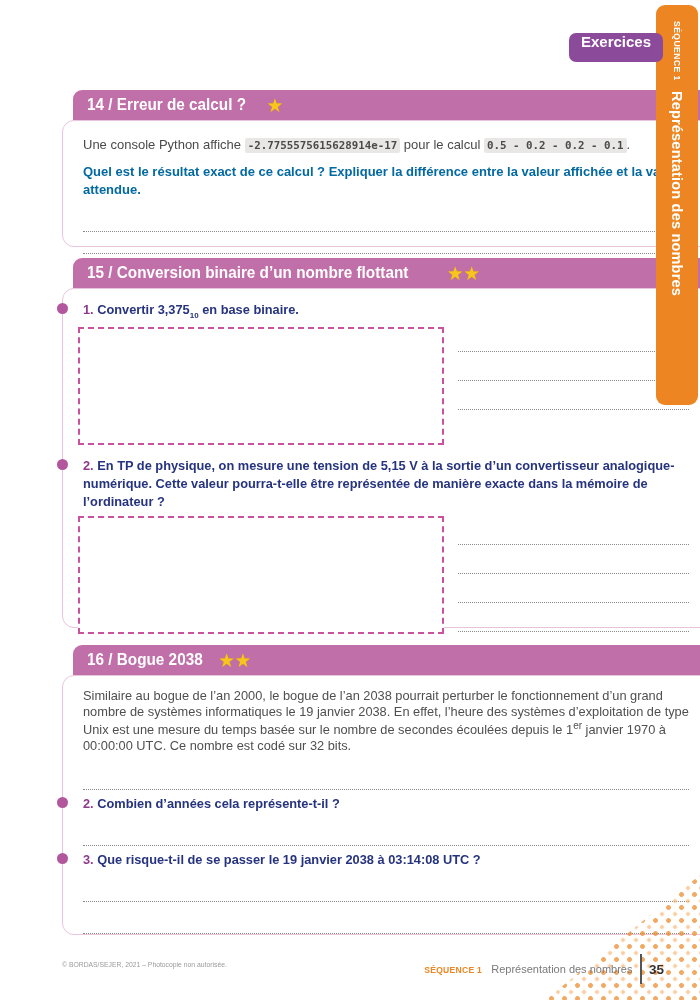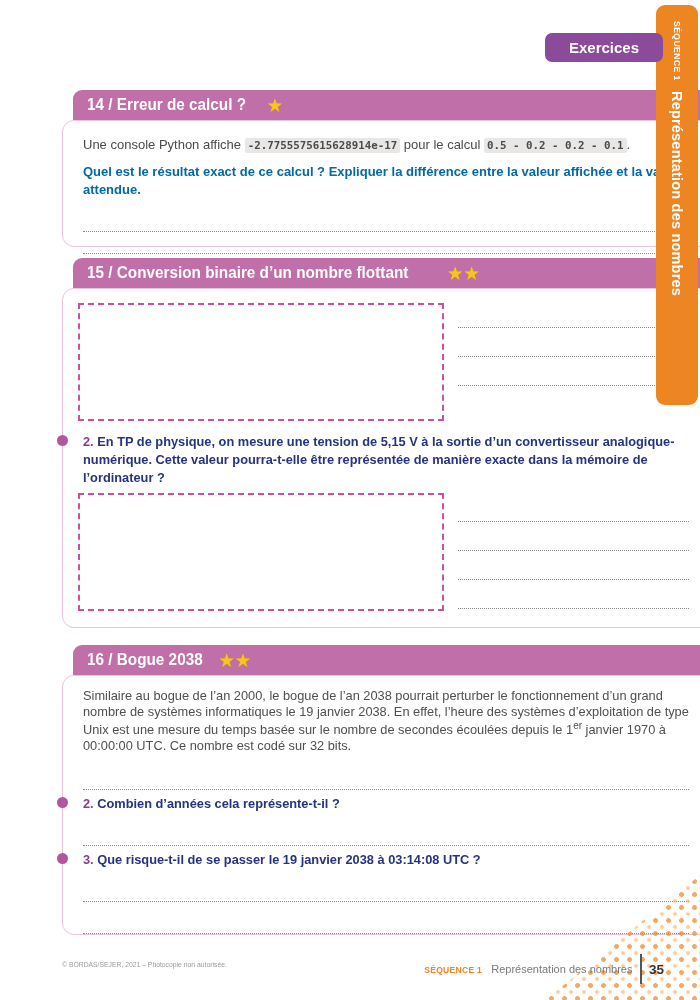--- a/index.html
+++ b/index.html
@@ -8,23 +8,23 @@
 
   
   .side-tab{position:absolute;top:5px;right:2px;width:42px;height:400px;
             background:#ED8622;border-radius:9px;display:flex;justify-content:center;z-index:1;}
   .side-tab .vtext{writing-mode:vertical-rl;color:#fff;font-weight:bold;padding-top:16px;
                    white-space:nowrap;}
   .side-tab .vseq{font-size:8.5px;letter-spacing:.5px;}
   .side-tab .vlabel{font-size:14.5px;margin-top:6px;letter-spacing:.2px;display:inline-block;}
 
   
-  .badge{position:absolute;top:33px;right:37px;width:118px;height:29px;background:#8C4A9B;
+  .badge{position:absolute;top:33px;right:37px;width:94px;height:29px;background:#8C4A9B;
          border-radius:7px;color:#fff;font-weight:bold;font-size:15px;display:flex;
-         align-items:center;justify-content:center;z-index:2;}
+         align-items:flex-start;justify-content:center;z-index:2;}
   .page-title{position:absolute;top:57px;left:62px;width:575px;text-align:center;
               color:#993D92;font-size:25px;font-weight:bold;}
   .page-title span{display:inline-block;transform:scaleX(.82);letter-spacing:.5px;}
 
   
   .content{position:absolute;left:62px;top:0;width:575px;}
   .exercise{position:absolute;left:0;width:653px;}
   .ex14{top:90px;} .ex15{top:258px;} .ex16{top:645px;}
   .ex-header{margin-left:11px;height:30px;background:#C06FA8;border-radius:9px 9px 0 0;
              display:flex;align-items:center;padding-left:14px;color:#fff;font-weight:bold;
@@ -102,20 +102,21 @@
         <div class="answer-line"></div>
       </div>
     </section>
 
     <section class="exercise ex15">
       <div class="ex-header">
         <span class="htext">15 / Conversion binaire d’un nombre flottant</span>
         <span class="stars">★★</span>
       </div>
       <div class="ex-body">
+        <p class="q"><span class="bullet"></span><span class="qnum">1.</span><span> Convertir 3,375</span><sub>10</sub><span> en base binaire.</span></p>
         <div class="work-row">
           <div class="dash-box"></div>
           <div class="line-col first">
             <div class="answer-line"></div>
             <div class="answer-line"></div>
             <div class="answer-line"></div>
           </div>
         </div>
         <p class="q"><span class="bullet"></span><span class="qnum">2.</span><span> En TP de physique, on mesure une tension de 5,15 V à la sortie d’un convertisseur analogique-numérique. Cette valeur pourra-t-elle être représentée de manière exacte dans la mémoire de l’ordinateur ?</span></p>
         <div class="work-row">

